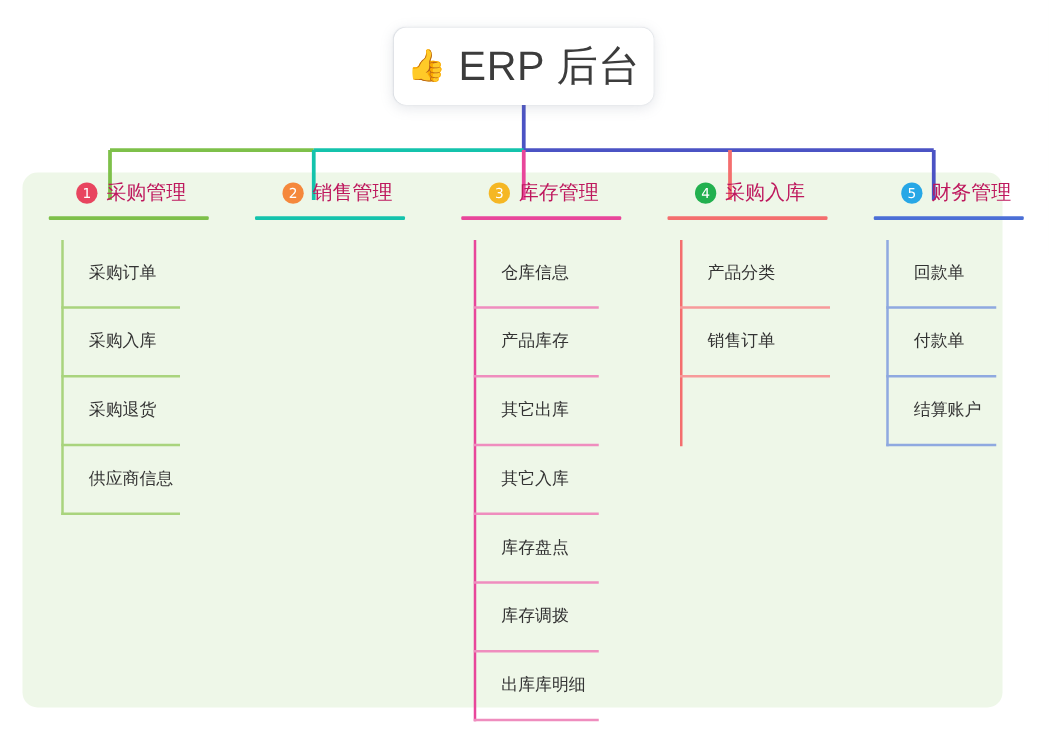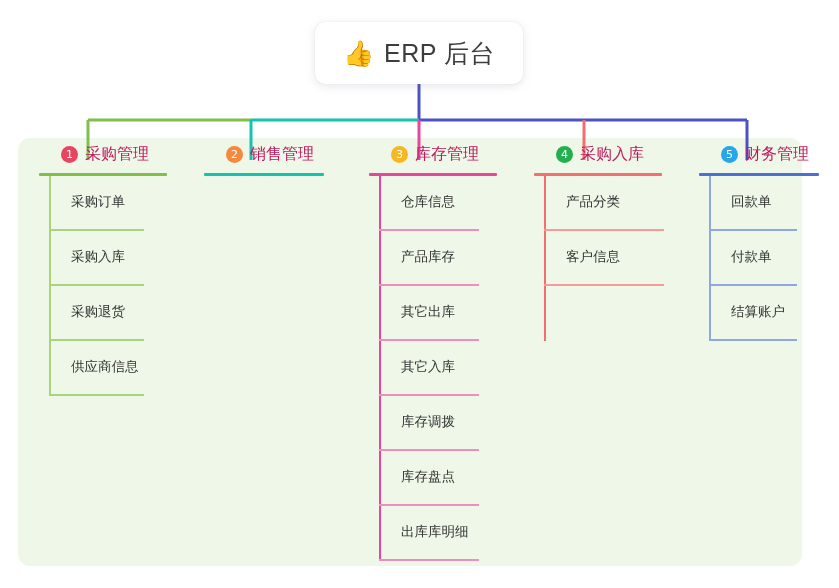--- a/index.html
+++ b/index.html
@@ -37,21 +37,21 @@
     align-items: center;
     justify-content: center;
     gap: 10px;
     z-index: 5;
   }
   .root-emoji {
     font-size: 25px;
     line-height: 1;
   }
   .root-title {
-    font-size: 25px;
+    font-size: 33px;
     color: #3c3c3c;
     letter-spacing: 0.5px;
     white-space: nowrap;
   }
 
   
   #connectors {
     position: absolute;
     left: 0; top: 0;
     width: 839px;
@@ -111,21 +111,21 @@
     white-space: nowrap;
   }
   .col-header-rule {
     height: 3px;
     border-radius: 1px;
     margin-top: 3px;
   }
 
   .col-body {
     position: relative;
-    margin-top: 0;
+    margin-top: 16px;
   }
   .spine {
     position: absolute;
     left: 10px;
     top: 0;
     width: 2px;
   }
   .item {
     position: relative;
     height: 55px;
@@ -222,25 +222,25 @@
           </div>
           <div class="item">
             <span class="item-label">其它出库</span>
             <div class="item-rule" style="background: rgb(239, 141, 190); width: 100px;"></div>
           </div>
           <div class="item">
             <span class="item-label">其它入库</span>
             <div class="item-rule" style="background: rgb(239, 141, 190); width: 100px;"></div>
           </div>
           <div class="item">
+            <span class="item-label">库存盘点</span>
+            <div class="item-rule" style="background: rgb(239, 141, 190); width: 100px;"></div>
+          </div>
+          <div class="item">
             <span class="item-label">库存调拨</span>
-            <div class="item-rule" style="background: rgb(239, 141, 190); width: 100px;"></div>
-          </div>
-          <div class="item">
-            <span class="item-label">库存盘点</span>
             <div class="item-rule" style="background: rgb(239, 141, 190); width: 100px;"></div>
           </div>
           <div class="item">
             <span class="item-label">出库库明细</span>
             <div class="item-rule" style="background: rgb(239, 141, 190); width: 100px;"></div>
           </div>
         </div>
       </div>
       <div class="column" style="left: 516px; width: 165px;">
         <div class="col-header">
@@ -248,21 +248,21 @@
           <span class="col-title">采购入库</span>
         </div>
         <div class="col-header-rule" style="background: rgb(244, 110, 110); width: 128px;"></div>
         <div class="col-body">
           <div class="spine" style="background: rgb(244, 110, 110); height: 165px;"></div>
           <div class="item">
             <span class="item-label">产品分类</span>
             <div class="item-rule" style="background: rgb(247, 154, 154); width: 120px;"></div>
           </div>
           <div class="item">
-            <span class="item-label">客户信息</span>
+            <span class="item-label">销售订单</span>
             <div class="item-rule" style="background: rgb(247, 154, 154); width: 120px;"></div>
           </div>
         </div>
       </div>
       <div class="column" style="left: 681px; width: 150px;">
         <div class="col-header">
           <span class="badge" style="background: rgb(39, 167, 230);">5</span>
           <span class="col-title">财务管理</span>
         </div>
         <div class="col-header-rule" style="background: rgb(75, 111, 214); width: 120px;"></div>

